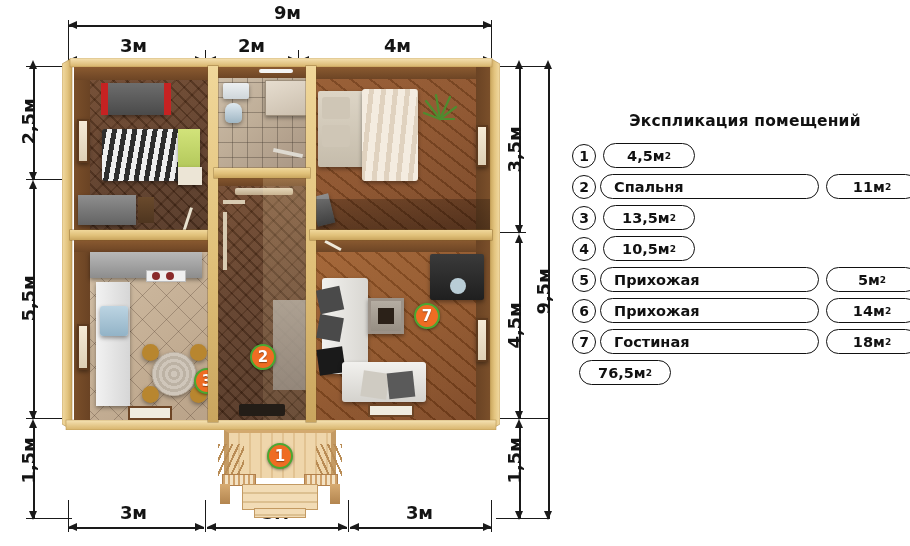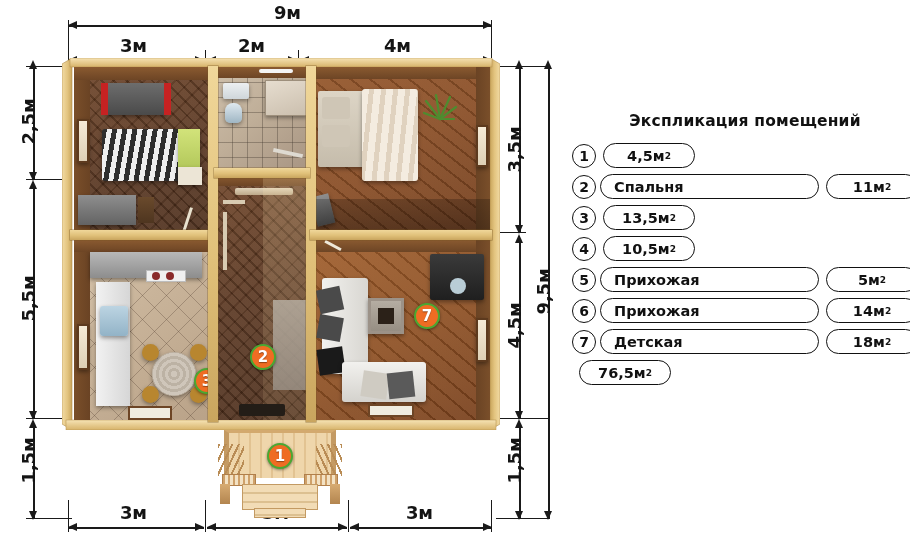--- a/index.html
+++ b/index.html
@@ -460,21 +460,21 @@
     <div class="lrow">
       <div class="lnum">6</div>
       <div class="lname">Прихожая</div>
       <div class="larea">
           <span>14м</span>
           <sup>2</sup>
         </div>
     </div>
     <div class="lrow">
       <div class="lnum">7</div>
-      <div class="lname">Детская</div>
+      <div class="lname">Гостиная</div>
       <div class="larea">
           <span>18м</span>
           <sup>2</sup>
         </div>
     </div>
 
     <div class="lrow">
       <div class="larea">
           <span>76,5м</span>
           <sup>2</sup>

